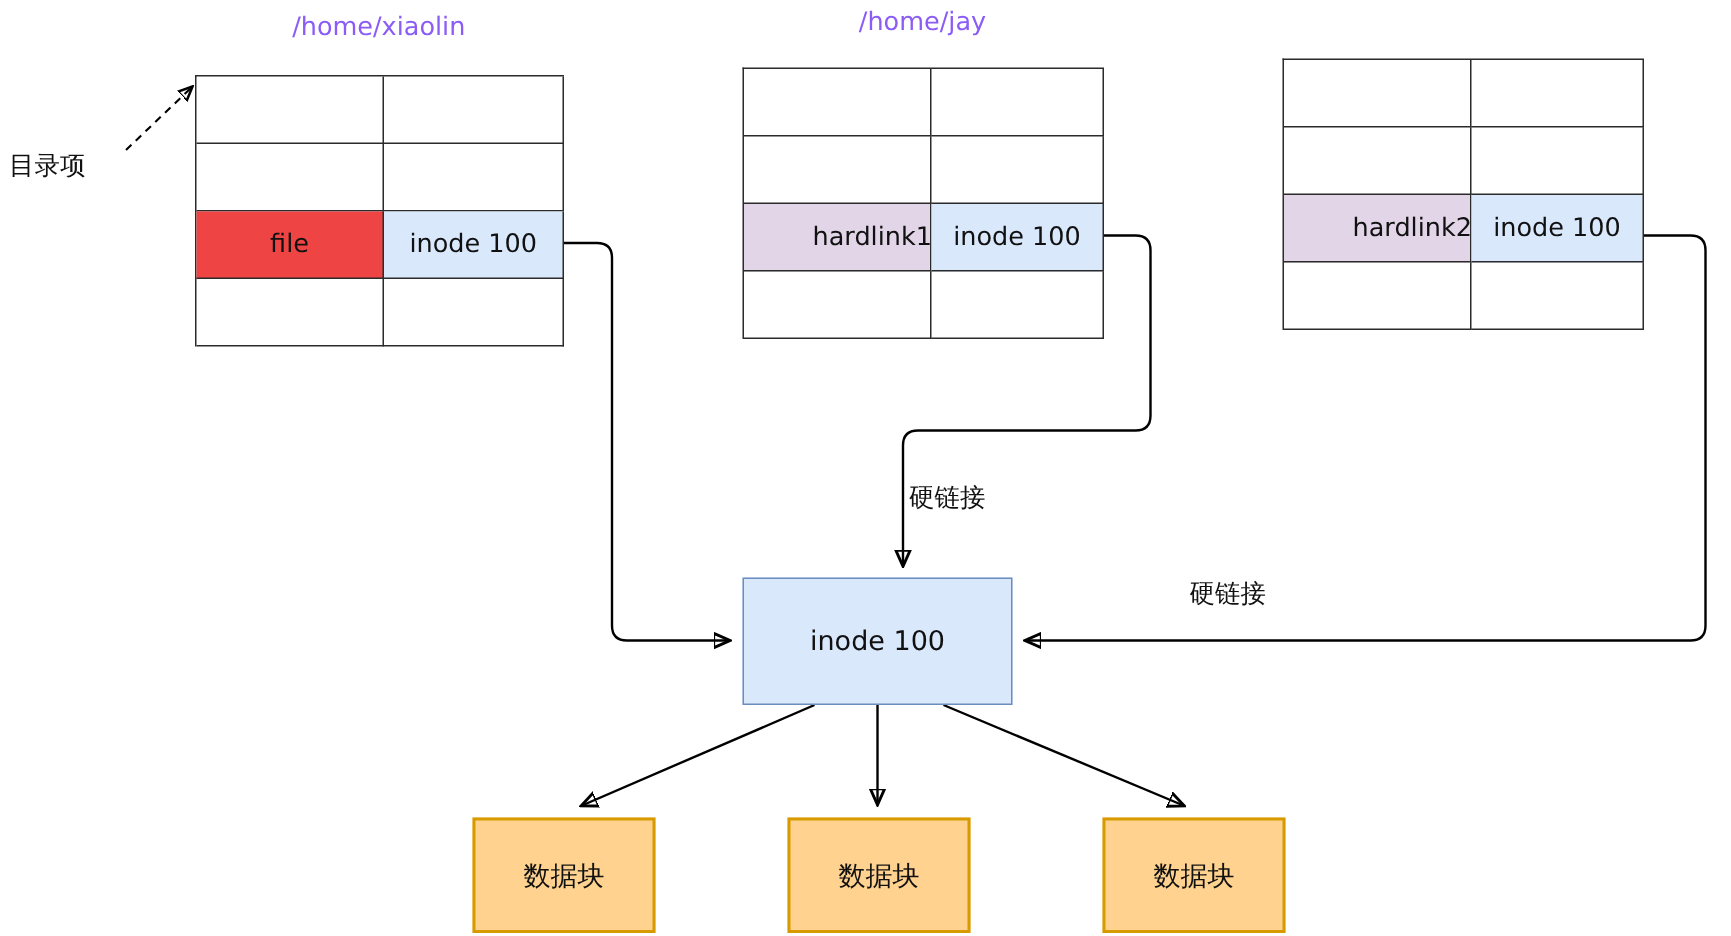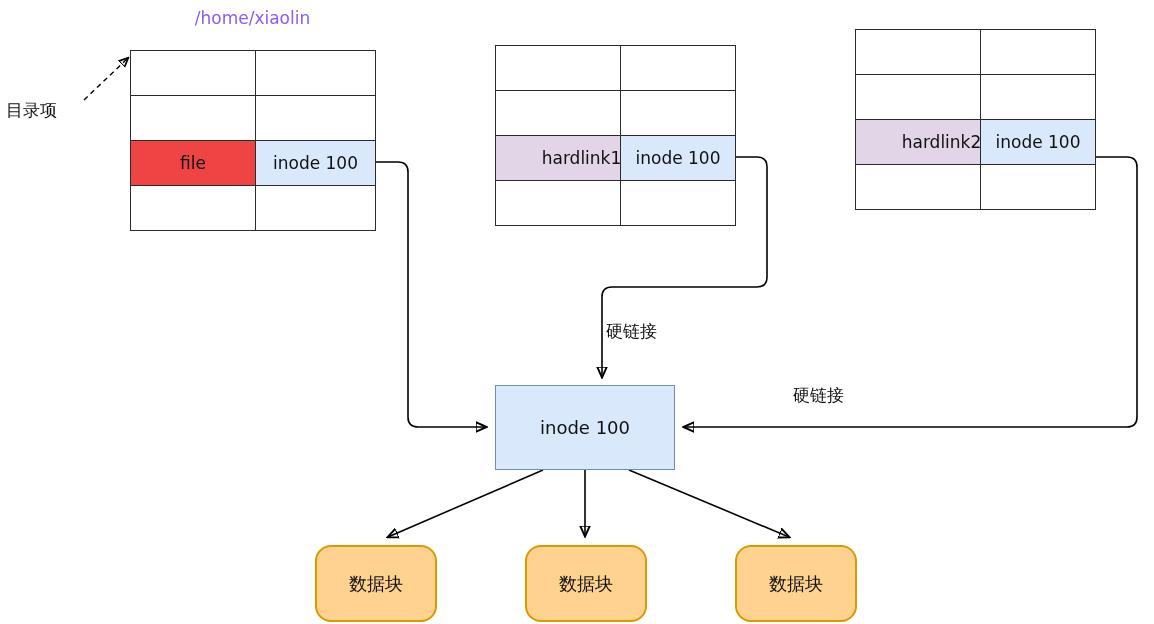--- a/index.html
+++ b/index.html
@@ -18,21 +18,21 @@
           display: flex; align-items: center; justify-content: center; font-size: 17px; }
   .cell.green  { background: #ef4444; }
   .cell.purple { background: #e1d5e7; padding-left: 47px; }
   .cell.blue   { background: #dae8fc; }
 
   .inode-box { position: absolute; left: 495px; top: 385px; width: 180px; height: 85px;
                background: #dae8fc; border: 1px solid #6c8ebf;
                display: flex; align-items: center; justify-content: center; font-size: 18px; }
 
   .data-block { position: absolute; top: 545px; width: 122px; height: 77px;
-                background: #ffd28f; border: 2px solid #d79b00; border-radius: 16px;
+                background: #ffd28f; border: 2px solid #d79b00; border-radius: 0;
                 display: flex; align-items: center; justify-content: center; font-size: 18px; }
 
   .float-label { position: absolute; font-size: 17px; color: #111; white-space: nowrap; }
 </style>
 </head>
 <body>
 
 <div class="canvas">
 
   <svg class="wires" viewBox="0 0 1154 624">
@@ -62,32 +62,33 @@
     <div class="cell"></div>
     <div class="cell"></div>
     <div class="cell"></div>
     <div class="cell"></div>
     <div class="cell green">file</div>
     <div class="cell blue">inode 100</div>
     <div class="cell"></div>
     <div class="cell"></div>
   </div>
 
+  <div class="dir-title" style="left:495px; top:5px; width:240px;">/home/jay</div>
   <div class="dir-table" style="left:495px; top:45px; grid-template-columns:125px 115px;">
     <div class="cell"></div>
     <div class="cell"></div>
     <div class="cell"></div>
     <div class="cell"></div>
     <div class="cell purple">hardlink1</div>
     <div class="cell blue">inode 100</div>
     <div class="cell"></div>
     <div class="cell"></div>
   </div>
 
-  <div class="dir-table" style="left:855px; top:29px; grid-template-columns:125px 115px;">
+  <div class="dir-table" style="left:855px; top:39px; grid-template-columns:125px 115px;">
     <div class="cell"></div>
     <div class="cell"></div>
     <div class="cell"></div>
     <div class="cell"></div>
     <div class="cell purple">hardlink2</div>
     <div class="cell blue">inode 100</div>
     <div class="cell"></div>
     <div class="cell"></div>
   </div>
 

